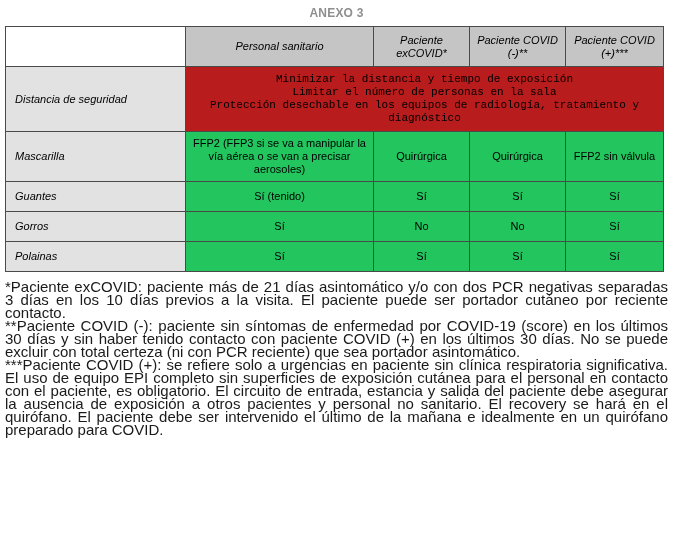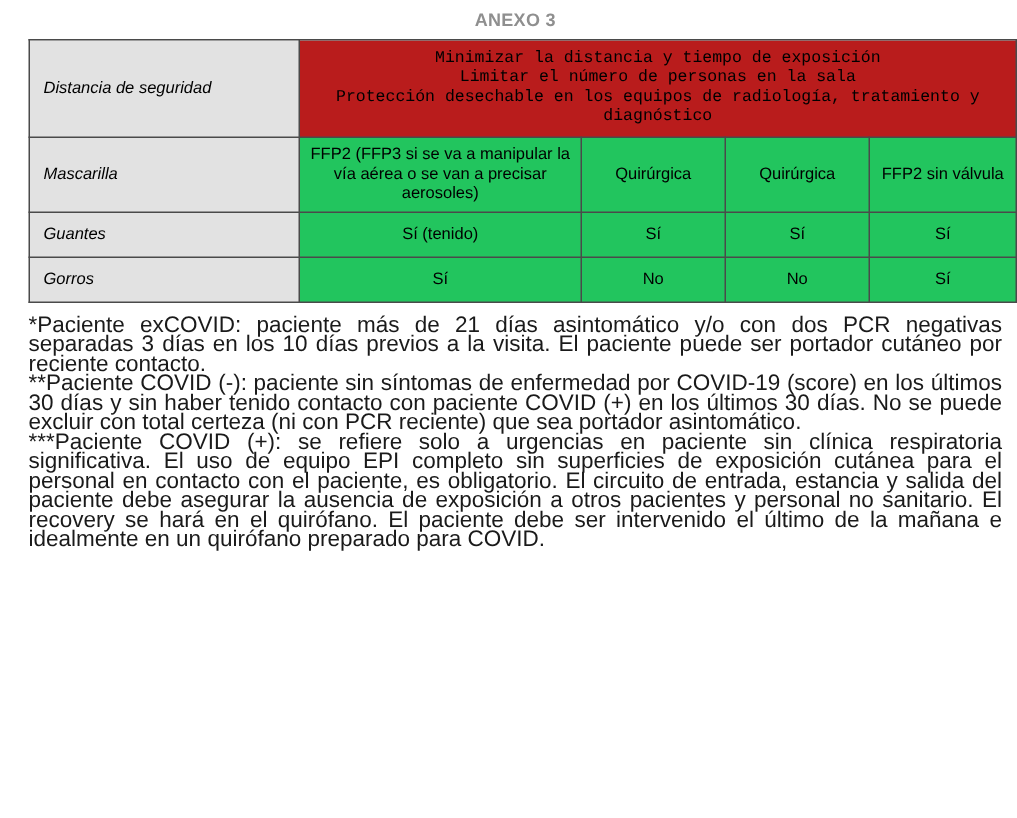--- a/index.html
+++ b/index.html
@@ -3,21 +3,21 @@
 <meta charset="utf-8">
 <style>
   * { box-sizing: border-box; }
   html, body { margin: 0; padding: 0; background: #ffffff; }
   body {
     width: 678px;
     height: 545px;
     font-family: "Liberation Sans", sans-serif;
     color: #000;
   }
-  .page { padding: 6px 10px 4px 19px; }
+  .page { padding: 6px 10px 4px 5px; }
 
   .title {
     text-align: center;
     color: #8f8f8f;
     font-weight: bold;
     font-size: 12px;
     letter-spacing: 0.2px;
   }
   .subtitle {
     text-align: center;
@@ -82,20 +82,27 @@
   <table class="rec">
     <colgroup>
       <col style="width:180px">
       <col style="width:188px">
       <col style="width:96px">
       <col style="width:96px">
       <col style="width:98px">
     </colgroup>
 
     <tbody>
+        <tr>
+      <td class="corner"></td>
+      <td class="col-head">Personal sanitario</td>
+      <td class="col-head">Paciente exCOVID*</td>
+      <td class="col-head">Paciente COVID (-)**</td>
+      <td class="col-head">Paciente COVID (+)***</td>
+    </tr>
 
     <tr class="tall">
       <td class="row-label">Distancia de seguridad</td>
       <td class="span-cell" colspan="4">
         <div class="span-line">Minimizar la distancia y tiempo de exposición</div>
         <div class="span-line">Limitar el número de personas en la sala</div>
         <div class="span-line">Protección desechable en los equipos de radiología, tratamiento y diagnóstico</div>
       </td>
     </tr>
 
@@ -118,20 +125,27 @@
     <tr class="norm">
       <td class="row-label">Gorros</td>
       <td class="cell">Sí</td>
       <td class="cell">No</td>
       <td class="cell">No</td>
       <td class="cell">Sí</td>
     </tr>
 
 
 
+    <tr class="norm">
+      <td class="row-label">Polainas</td>
+      <td class="cell">Sí</td>
+      <td class="cell">Sí</td>
+      <td class="cell">Sí</td>
+      <td class="cell">Sí</td>
+    </tr>
   </tbody>
     </table>
 
   <div class="footnotes">
     <p>*Paciente exCOVID: paciente más de 21 días asintomático y/o con dos PCR negativas separadas 3 días en los 10 días previos a la visita. El paciente puede ser portador cutáneo por reciente contacto.</p>
     <p>**Paciente COVID (-): paciente sin síntomas de enfermedad por COVID-19 (score) en los últimos 30 días y sin haber tenido contacto con paciente COVID (+) en los últimos 30 días. No se puede excluir con total certeza (ni con PCR reciente) que sea portador asintomático.</p>
     <p>***Paciente COVID (+): se refiere solo a urgencias en paciente sin clínica respiratoria significativa. El uso de equipo EPI completo sin superficies de exposición cutánea para el personal en contacto con el paciente, es obligatorio. El circuito de entrada, estancia y salida del paciente debe asegurar la ausencia de exposición a otros pacientes y personal no sanitario. El recovery se hará en el quirófano. El paciente debe ser intervenido el último de la mañana e idealmente en un quirófano preparado para COVID.</p>
   </div>
 
 </div>

